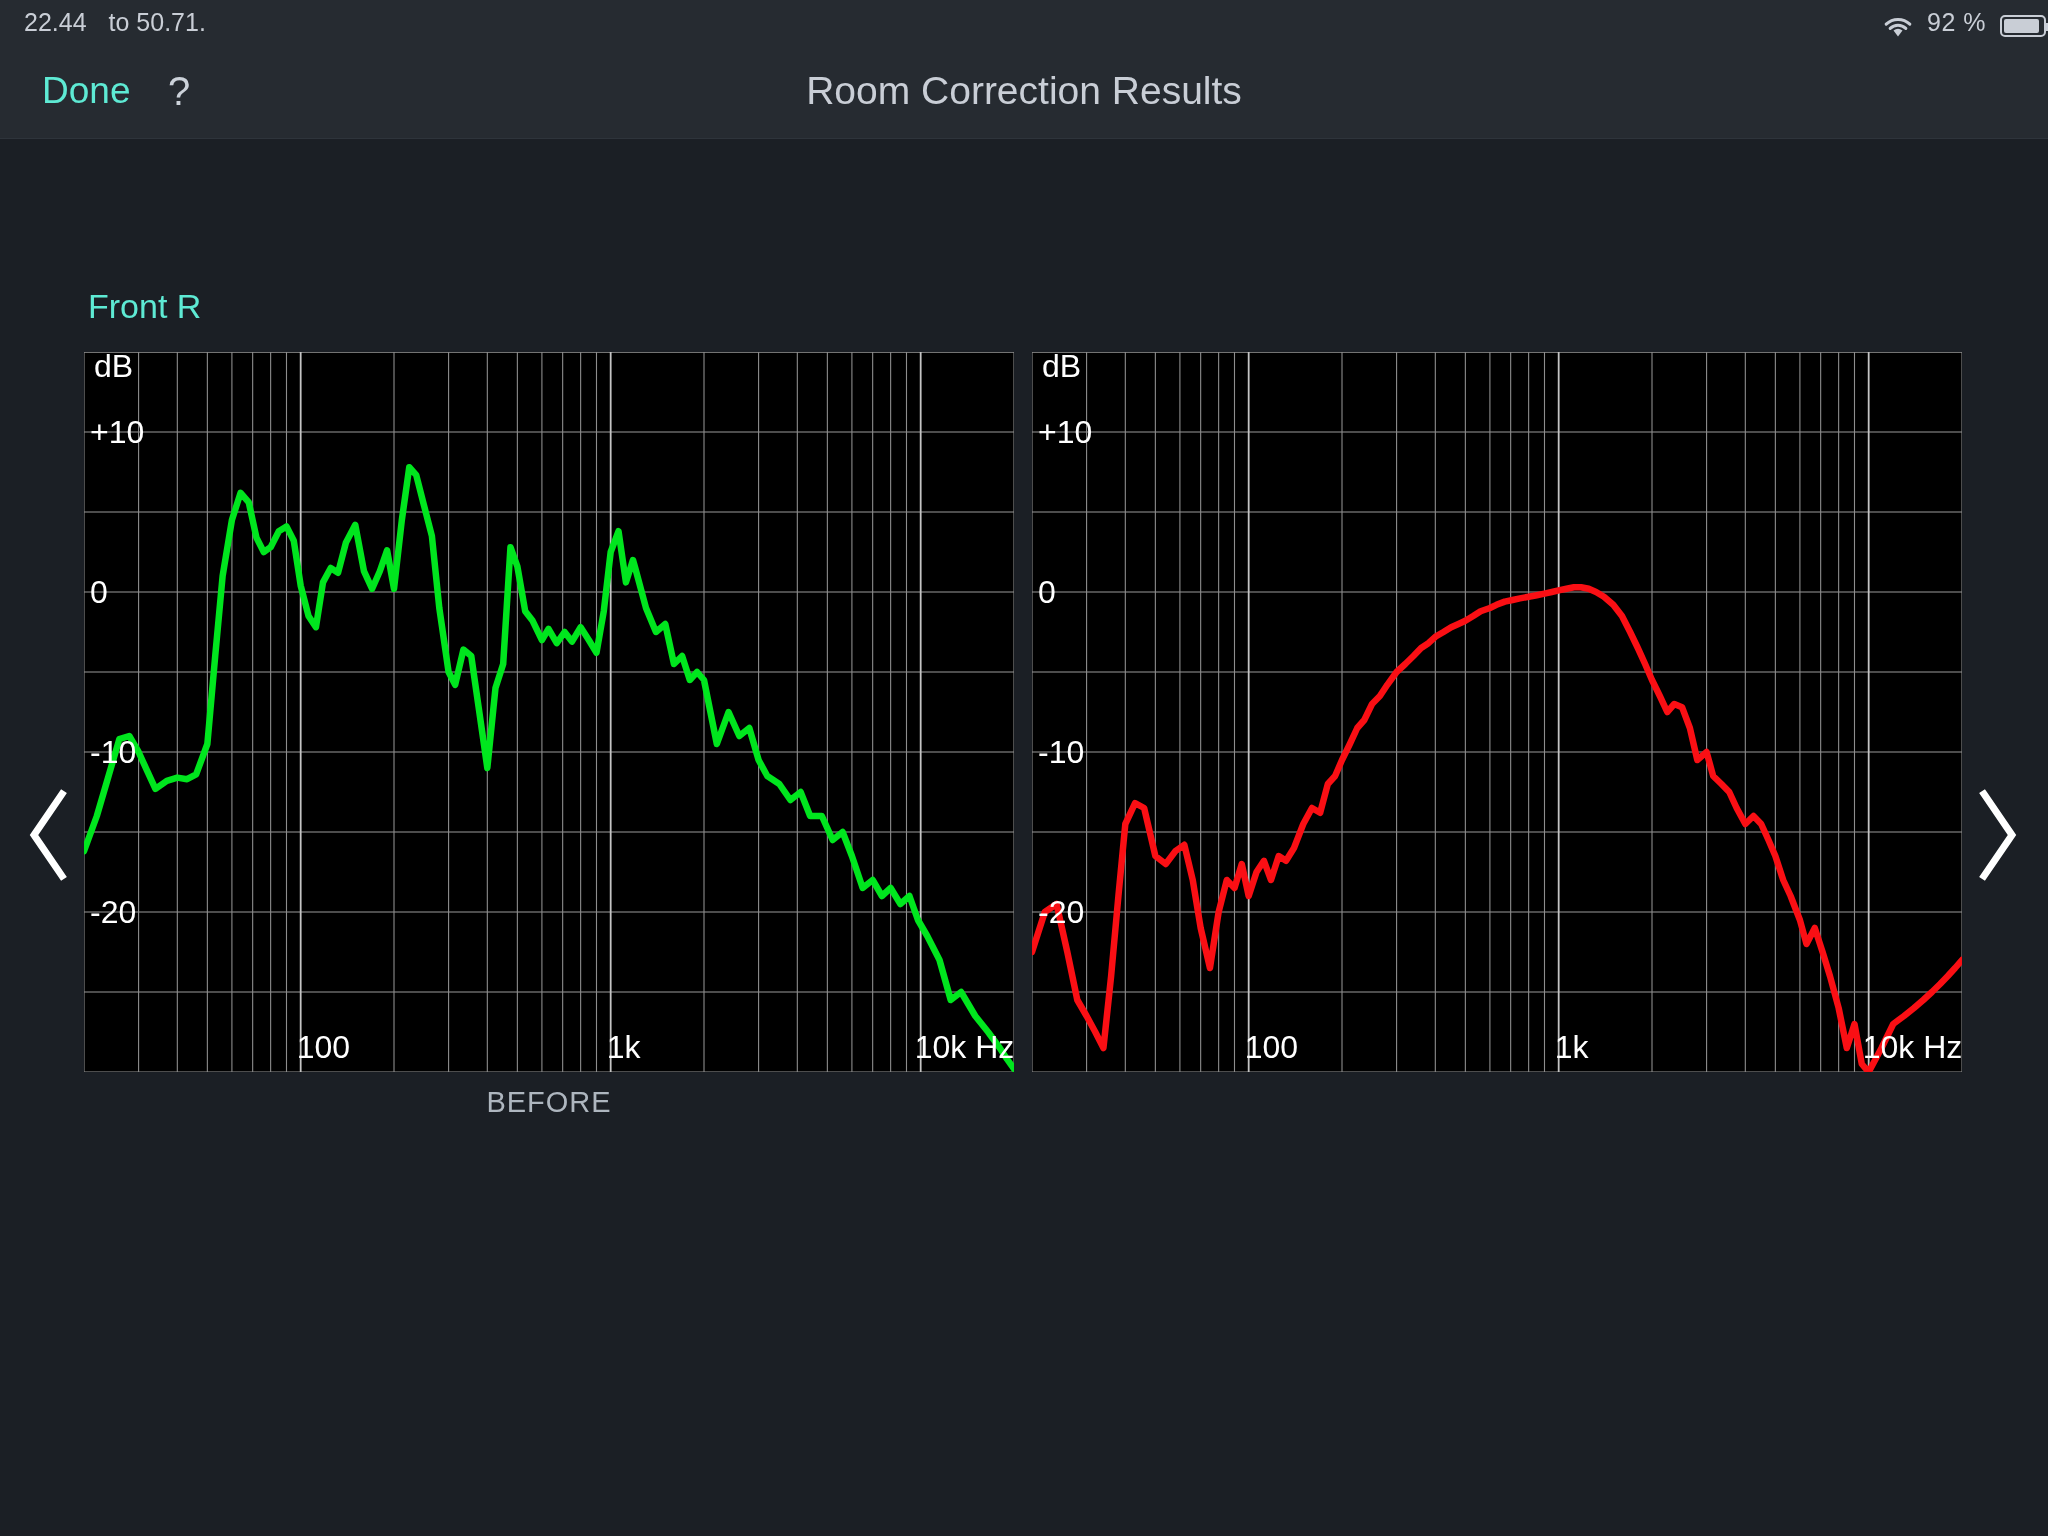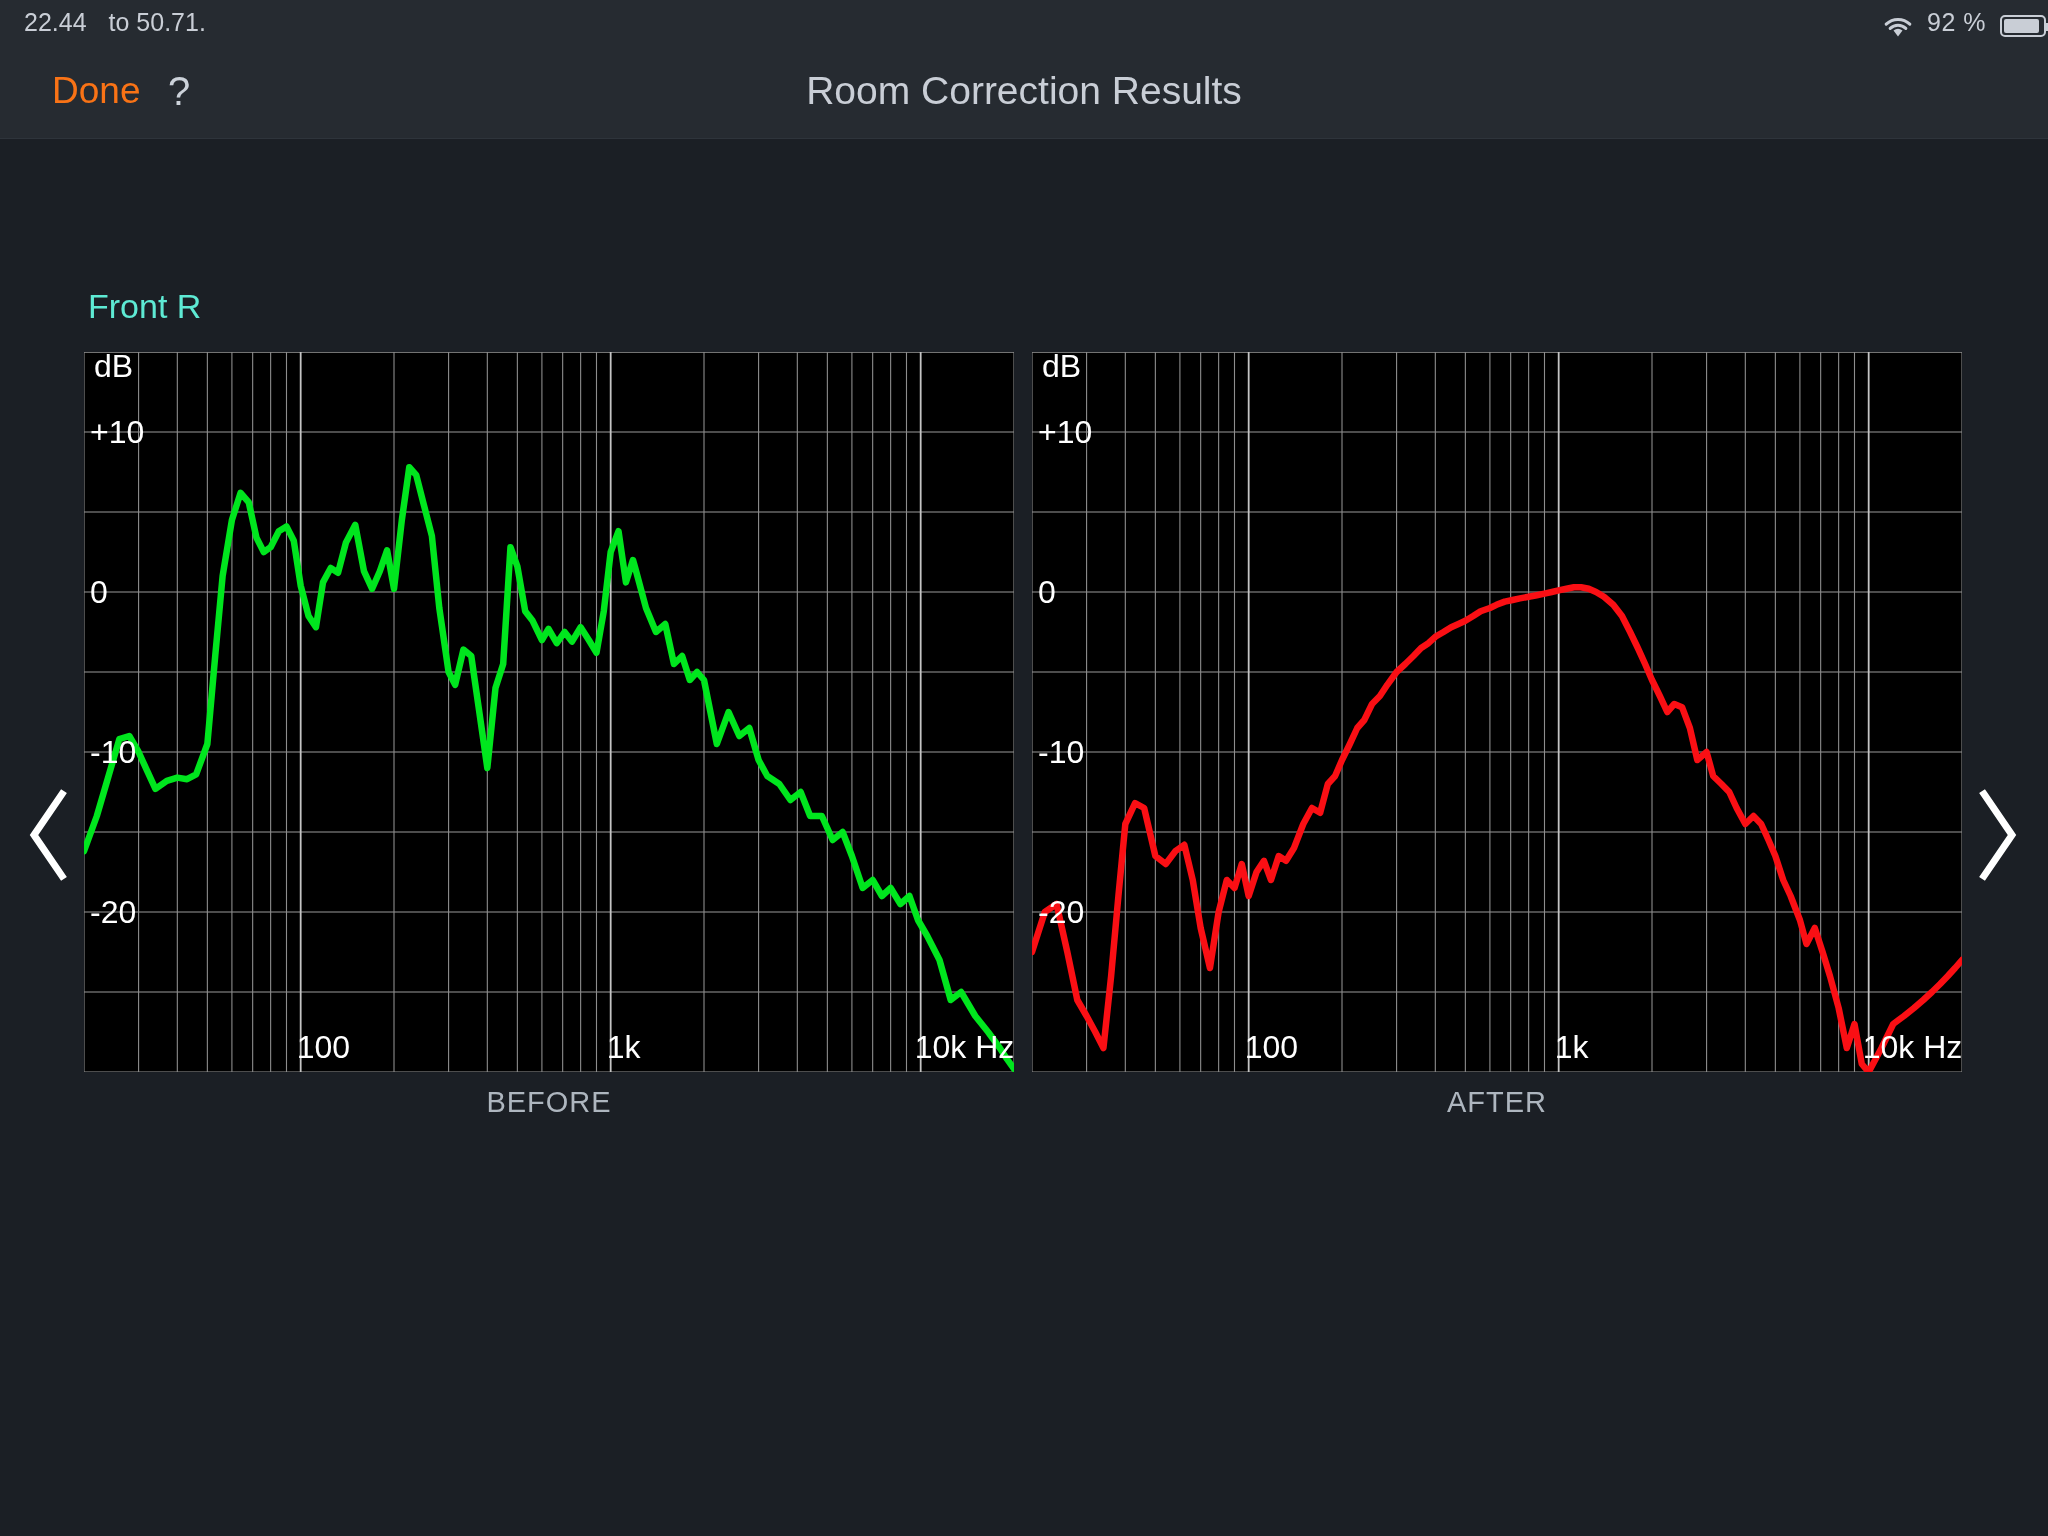--- a/index.html
+++ b/index.html
@@ -41,22 +41,22 @@
     background: #c9ced6; border-radius: 2px;
   }
 
   
   .navbar {
     position: absolute; left: 0; top: 44px; width: 2048px; height: 95px;
     background: #262b31;
     border-bottom: 1px solid #2e343b;
   }
   .nav-done {
-    position: absolute; left: 52px; top: 50%; transform: translateY(-50%);
-    font-size: 37px; color: #f97316; cursor: pointer;
+    position: absolute; left: 42px; top: 50%; transform: translateY(-50%);
+    font-size: 37px; color: #5eead4; cursor: pointer;
   }
   .nav-help {
     position: absolute; left: 168px; top: 50%; transform: translateY(-50%);
     font-size: 40px; color: #ccd2da; cursor: pointer;
   }
   .nav-title {
     position: absolute; left: 0; right: 0; top: 50%; transform: translateY(-50%);
     text-align: center; font-size: 39px; color: #c9ced6;
   }
 
@@ -260,15 +260,14 @@
           <span class="ytick" style="top: 560px;">-20</span>
           <span class="xtick" style="left: 212.681px;">100</span>
           <span class="xtick" style="left: 522.681px;">1k</span>
           <span class="xtick" style="left: 830.681px;">10k Hz</span>
         </div>
     </div>
 
   </div>
 
   <div class="caption before">BEFORE</div>
-  <div class="caption after">AFTER</div>
 
 </div>
 
 </body></html>

